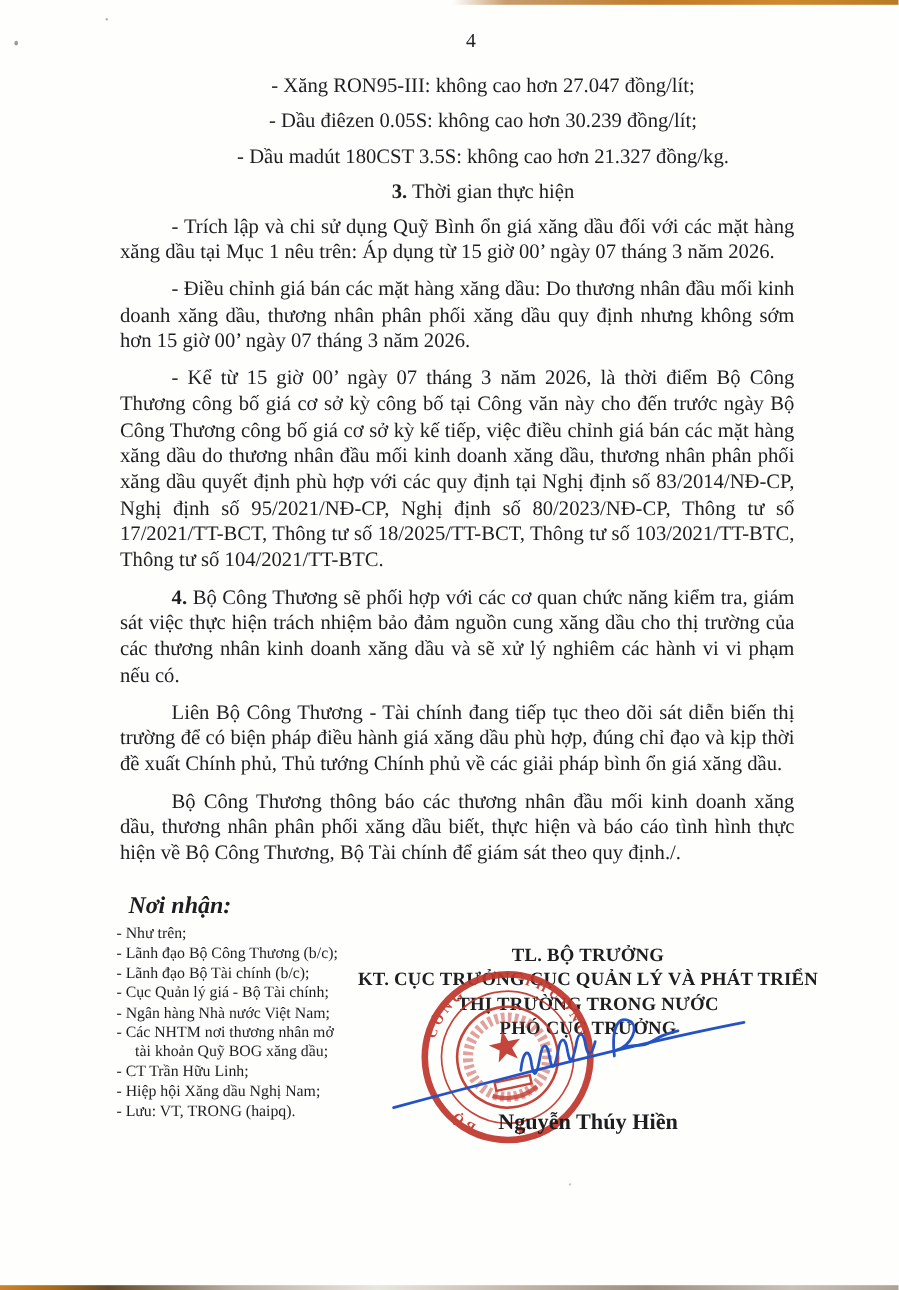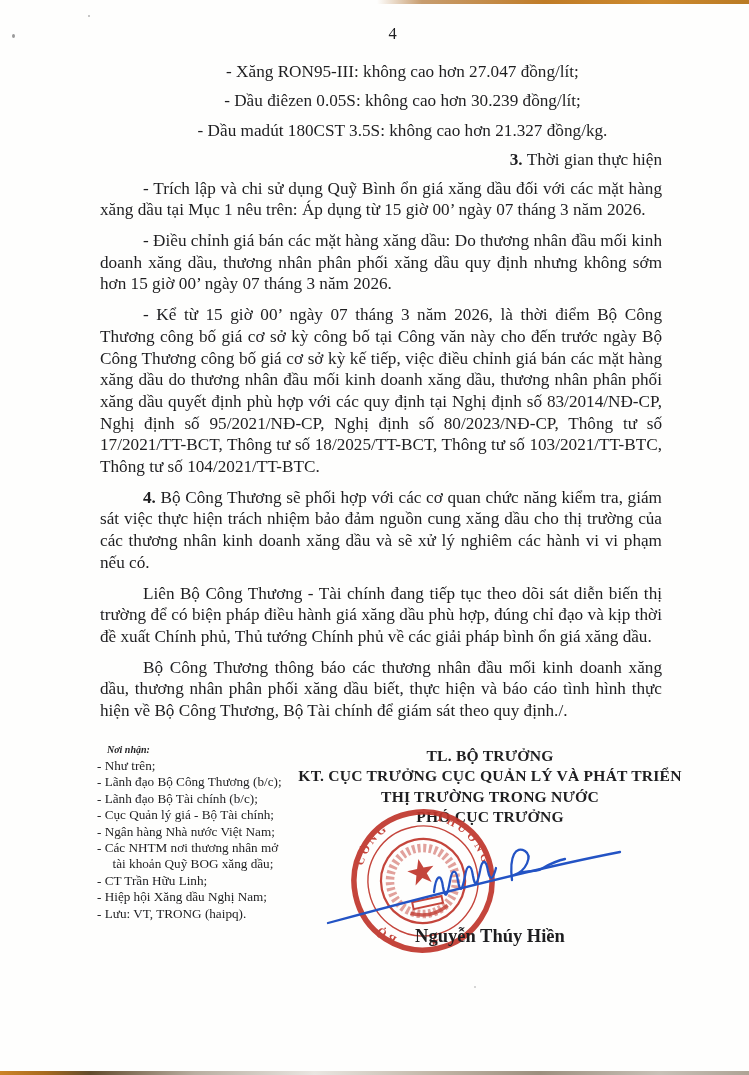--- a/index.html
+++ b/index.html
@@ -18,31 +18,31 @@
   .speck.s2{left:88px;top:15px;width:2px;height:2px;background:#b5b5b5;}
   .speck.s3{left:474px;top:986px;width:2px;height:2px;background:#c8c8c8;}
 
   .page-number{position:absolute;top:24px;left:36px;right:0;text-align:center;
     font-size:16.5px;}
 
   .content{position:absolute;left:100px;top:61px;width:562px;
     font-size:17.2px;line-height:21.7px;}
   .para{margin:0 0 9px;text-indent:43px;text-align:justify;}
   .para.fuel{text-align:center;margin-bottom:7.6px;}
-  .para.heading{margin-bottom:7px;text-align:right;}
+  .para.heading{margin-bottom:7px;text-align:center;}
   .lead{font-weight:bold;}
 
   
   .recipients{position:absolute;left:97px;top:744px;width:215px;}
-  .recipients-label{font-weight:bold;font-style:italic;font-size:10px;
+  .recipients-label{font-weight:bold;font-style:italic;font-size:20px;
     padding-left:10px;margin-bottom:3px;}
   .recipients ul{list-style:none;margin:0;padding:0;font-size:13.2px;line-height:16.4px;}
   .recipients li{padding-left:9px;text-indent:-9px;white-space:pre-wrap;}
 
-  .sign-block{position:absolute;left:290px;top:746px;width:400px;text-align:center;}
+  .sign-block{position:absolute;left:290px;top:787px;width:400px;text-align:center;}
   .sign-line{font-weight:bold;font-size:15.6px;line-height:20.4px;letter-spacing:.2px;}
 
   .signer-name{position:absolute;left:290px;top:926px;width:400px;text-align:center;
     font-weight:bold;font-size:18.5px;}
 
   .stamp{position:absolute;left:348px;top:806px;opacity:.92;}
   .stamp-ink{stroke:#c0362c;fill:none;}
   .stamp-ink polygon{fill:#c0362c;stroke:none;}
   .stamp-ink text{fill:#c0362c;stroke:none;font-family:"Liberation Serif","DejaVu Serif",serif;
     font-weight:bold;letter-spacing:3px;}

